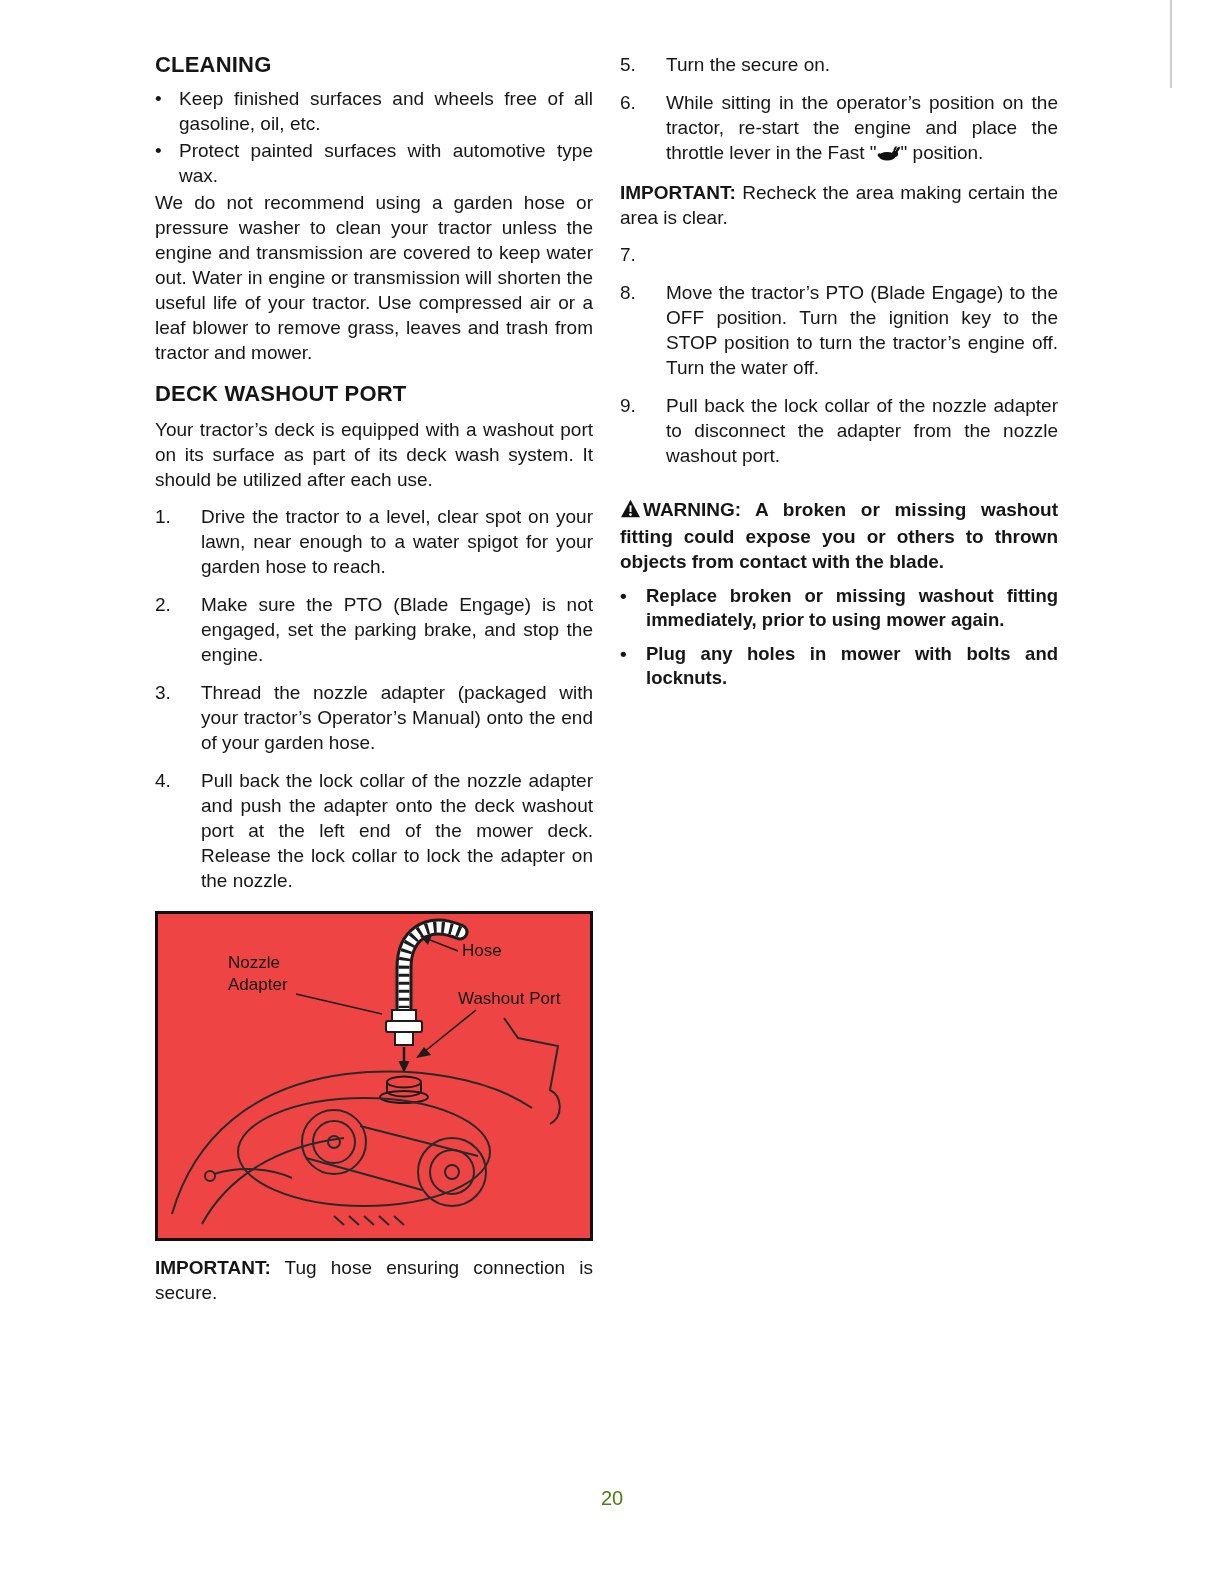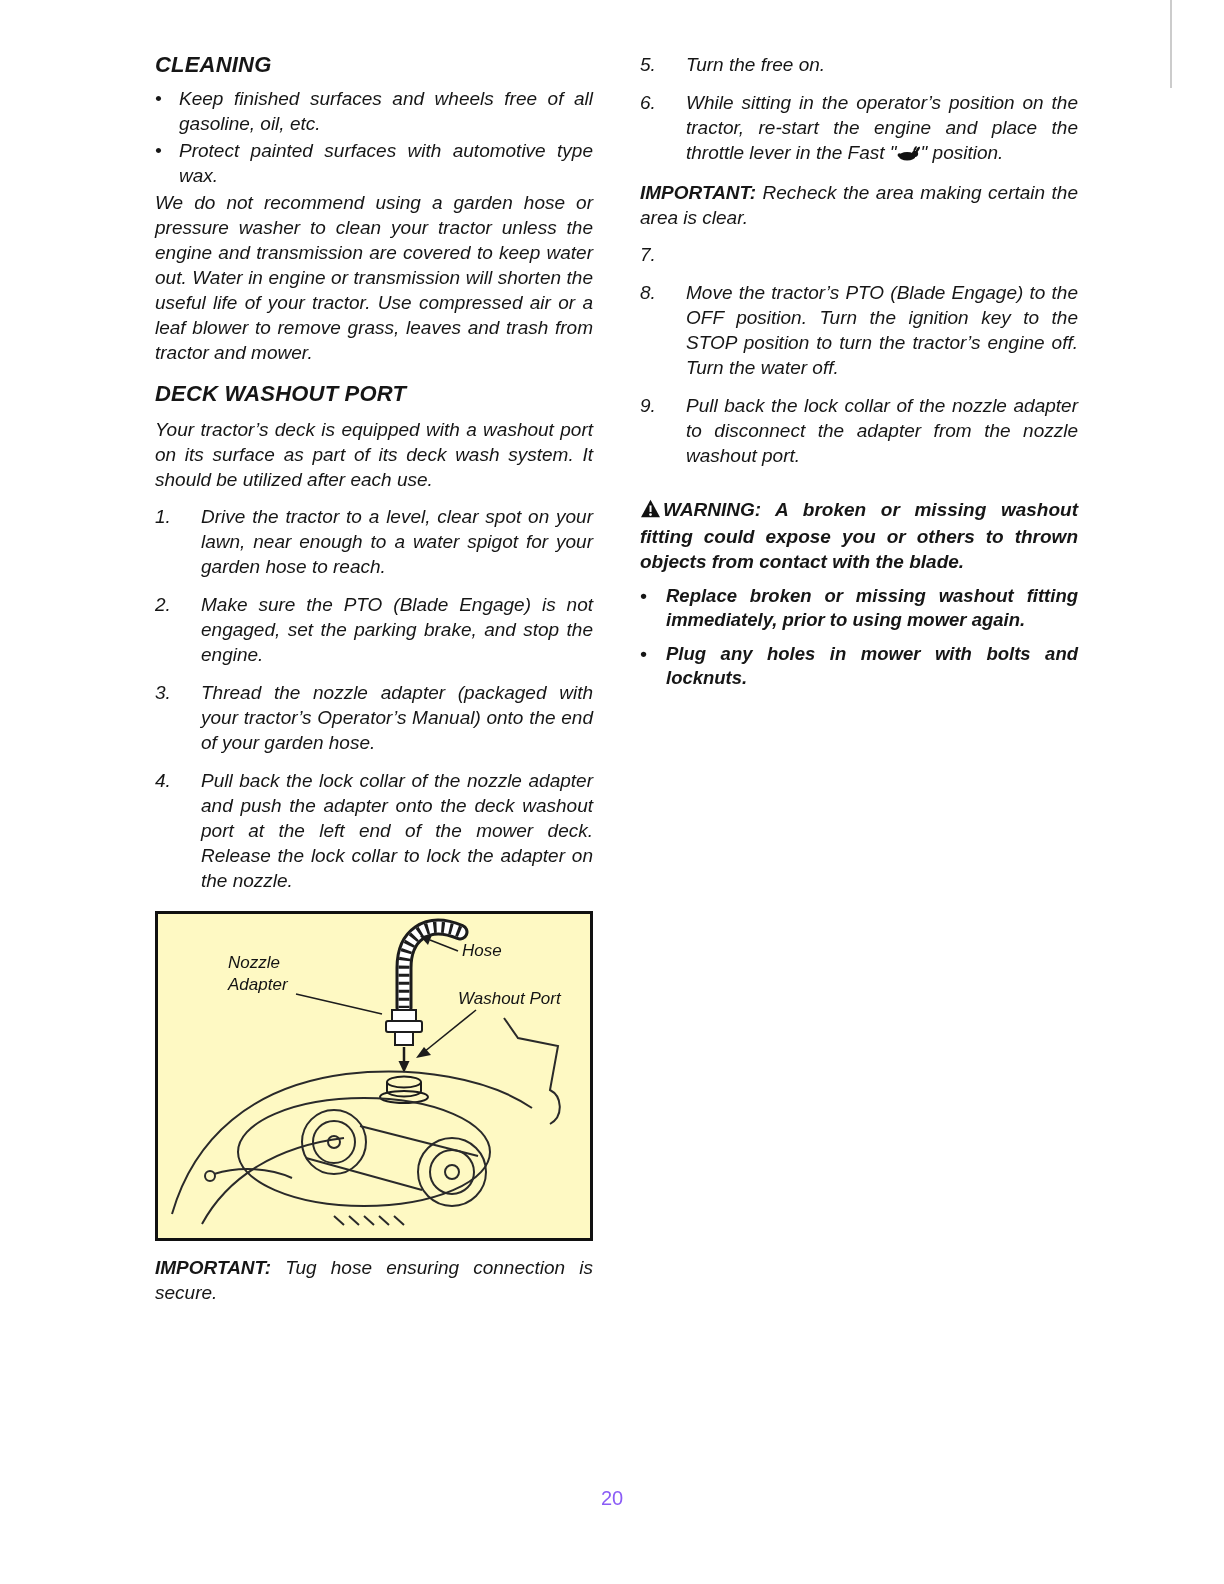--- a/index.html
+++ b/index.html
@@ -5,21 +5,21 @@
   * { margin:0; padding:0; box-sizing:border-box; }
   html,body { background:#ffffff; }
   body {
     width:1224px; height:1584px;
     font-family:"Liberation Sans", sans-serif;
     color:#161616;
     position:relative;
     overflow:hidden;
   }
   .page { position:absolute; inset:0; padding:52px 158px 0 155px; }
-  .columns { display:flex; gap:47px;font-style:italic; }
+  .columns { display:flex; gap:27px; }
   .col { width:438px; flex:0 0 438px; }
 
   h2.sec { font-size:22px; font-weight:bold; letter-spacing:.2px; margin:0 0 8px 0; }
   h2.sec2 { margin-top:16px; margin-bottom:10px; }
 
   p.para, .txt, .bullet-txt { font-size:19px; line-height:25px; text-align:justify; }
   p.para { margin:0 0 12px 0; }
 
   .bullet { display:flex; margin:0 0 2px 0; }
   .bullet::before { content:"\2022"; flex:0 0 24px; font-size:19px; line-height:25px; }
@@ -28,35 +28,35 @@
   .step { display:flex; margin:0 0 13px 0; }
   .step .num { flex:0 0 46px; font-size:19px; line-height:25px; }
   .step .txt { flex:1; }
 
   .lbl { font-weight:bold; }
 
   .figure-box {
     width:438px; height:330px;
     border:3px solid #111;
     margin:18px 0 14px 0;
-    background:#fef9c3;
+    background:#ef4444;
     overflow:hidden;
   }
   .figure-box svg text { font-family:"Liberation Sans", sans-serif; fill:#141414; }
 
   .warning-block { margin-top:29px; }
   .warning-head { font-size:19px; line-height:25px; font-weight:bold; text-align:justify; margin:0 0 10px 0; }
   .warning-icon-wrap { display:inline-block; vertical-align:-2px; margin-right:2px; }
   .wbullet { display:flex; margin:0 0 10px 0;justify-content:flex-end; }
   .wbullet::before { content:"\2022"; flex:0 0 26px; font-size:19px; line-height:24px; font-weight:bold; }
   .wbullet .bullet-txt { font-weight:bold; font-size:18.5px; line-height:24px; }
 
   .rabbit-icon { display:inline-block; vertical-align:-2px; }
 
-  .page-number { position:absolute; left:0; right:0; top:1487px; text-align:center; font-size:20px; color:#8b5cf6; }
+  .page-number { position:absolute; left:0; right:0; top:1487px; text-align:center; font-size:20px; color:#4d7c0f; }
 
   .scan-artifact { position:absolute; top:0; right:52px; width:2px; height:88px; background:#cccccc; }
 </style>
 </head>
 <body>
 
 <div class="page">
   <div class="scan-artifact"></div>
 
   <div class="columns">
@@ -156,21 +156,21 @@
       </figure>
 
       <p class="para"><strong class="lbl">IMPORTANT:</strong><span> Tug hose ensuring connection is secure.</span></p>
 
     </div>
 
     <div class="col">
 
       <div class="step">
         <span class="num">5.</span>
-        <span class="txt">Turn the free on.</span>
+        <span class="txt">Turn the secure on.</span>
       </div>
 
       <div class="step">
         <span class="num">6.</span>
         <span class="txt"><span>While sitting in the operator’s position on the tractor, re-start the engine and place the throttle lever in the Fast "</span><span class="rabbit-icon"><svg viewBox="0 0 26 16" width="24" height="15">
                 <ellipse cx="11" cy="11" rx="9" ry="4.6" fill="#111"></ellipse>
                 <circle cx="19.5" cy="8.4" r="3.4" fill="#111"></circle>
                 <path d="M20,6.5 C21,1.5 24,0 25,1 C25,3 23,5.5 21.8,6.8 Z" fill="#111"></path>
                 <path d="M17.6,6.2 C17.6,1.5 20.6,-0.6 21.6,0.2 C21.6,2.2 19.6,5.2 18.6,6.4 Z" fill="#111"></path>
                 <circle cx="2.6" cy="9.6" r="2" fill="#111"></circle>

